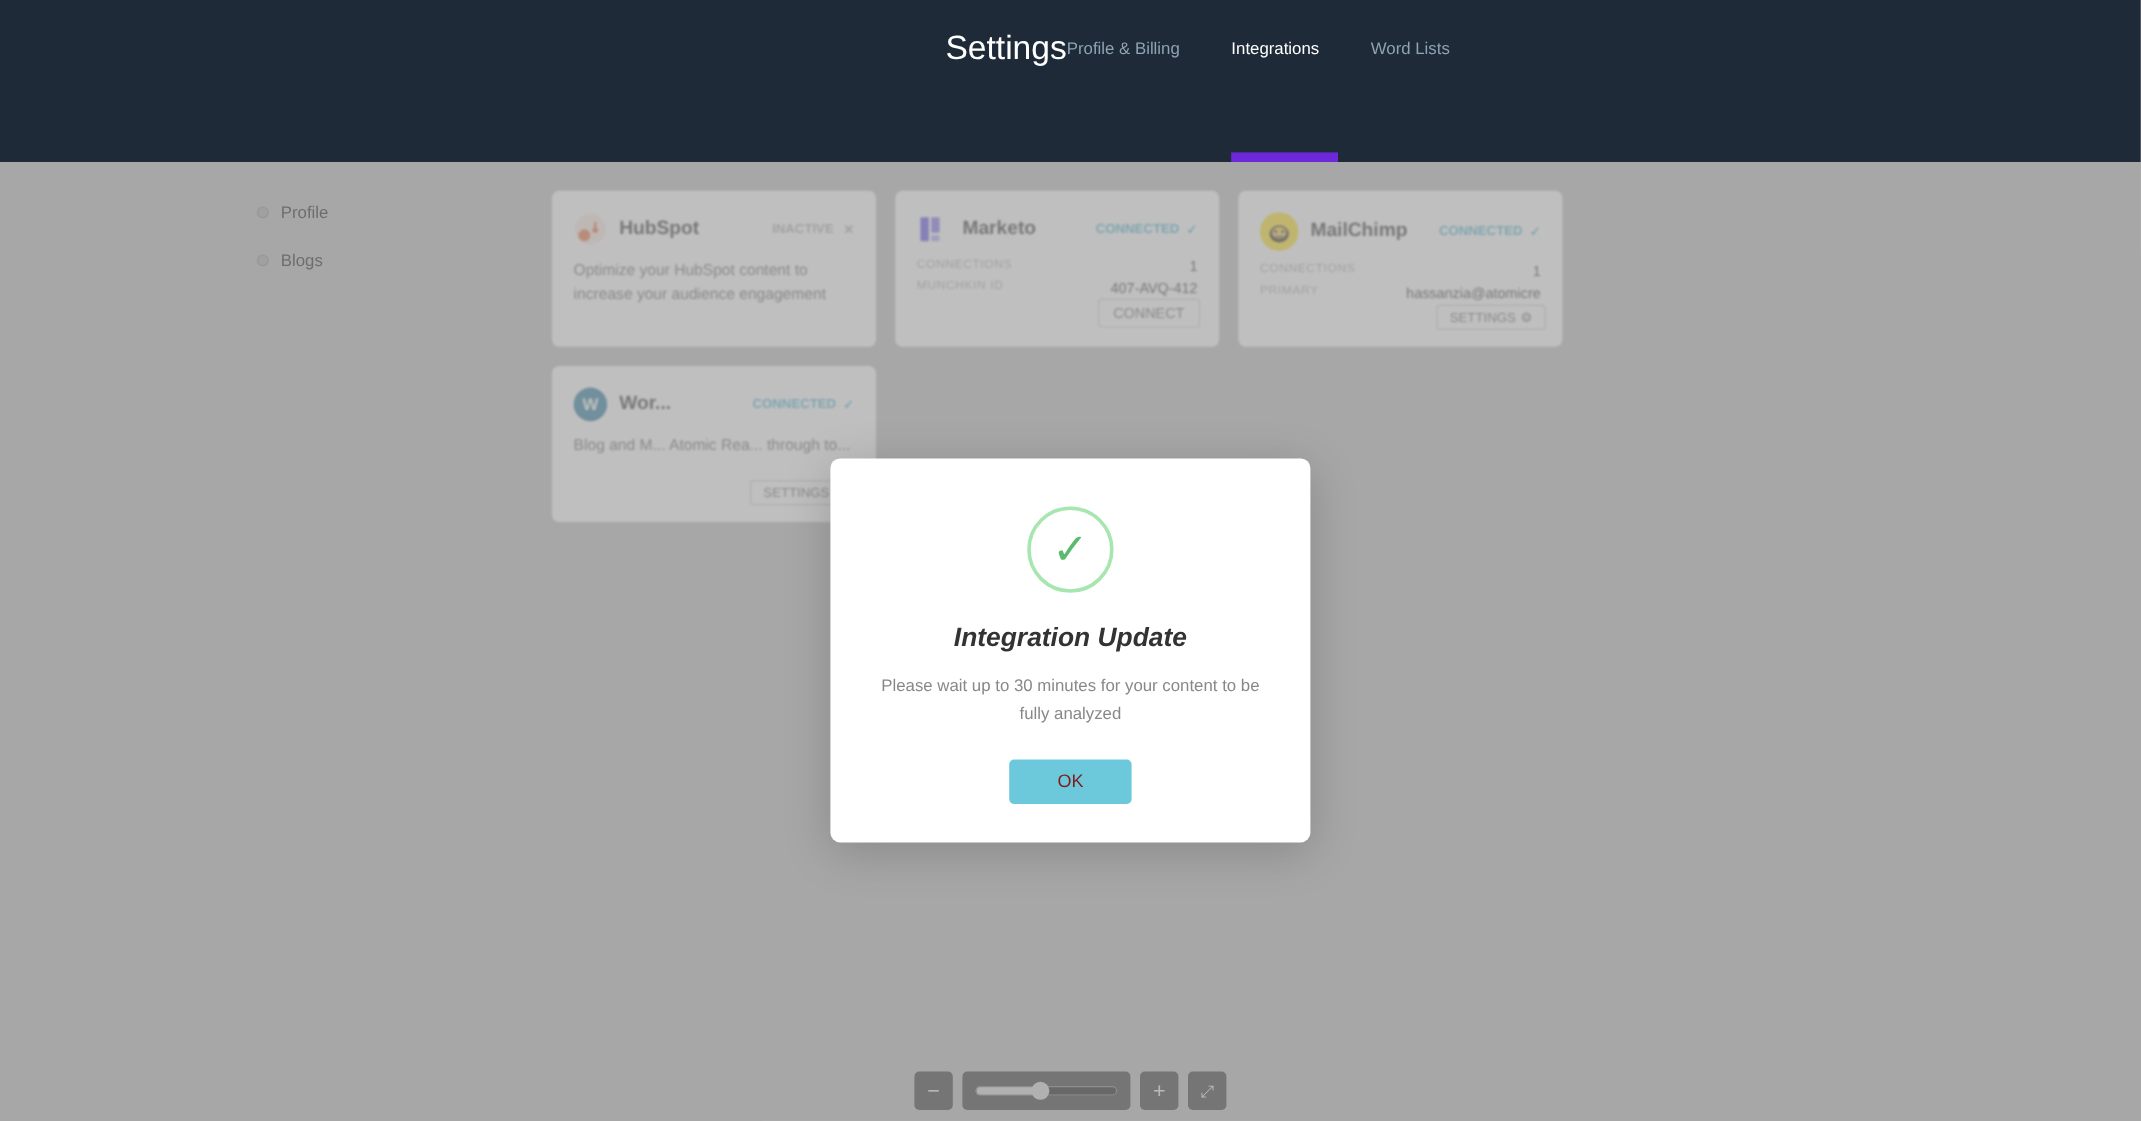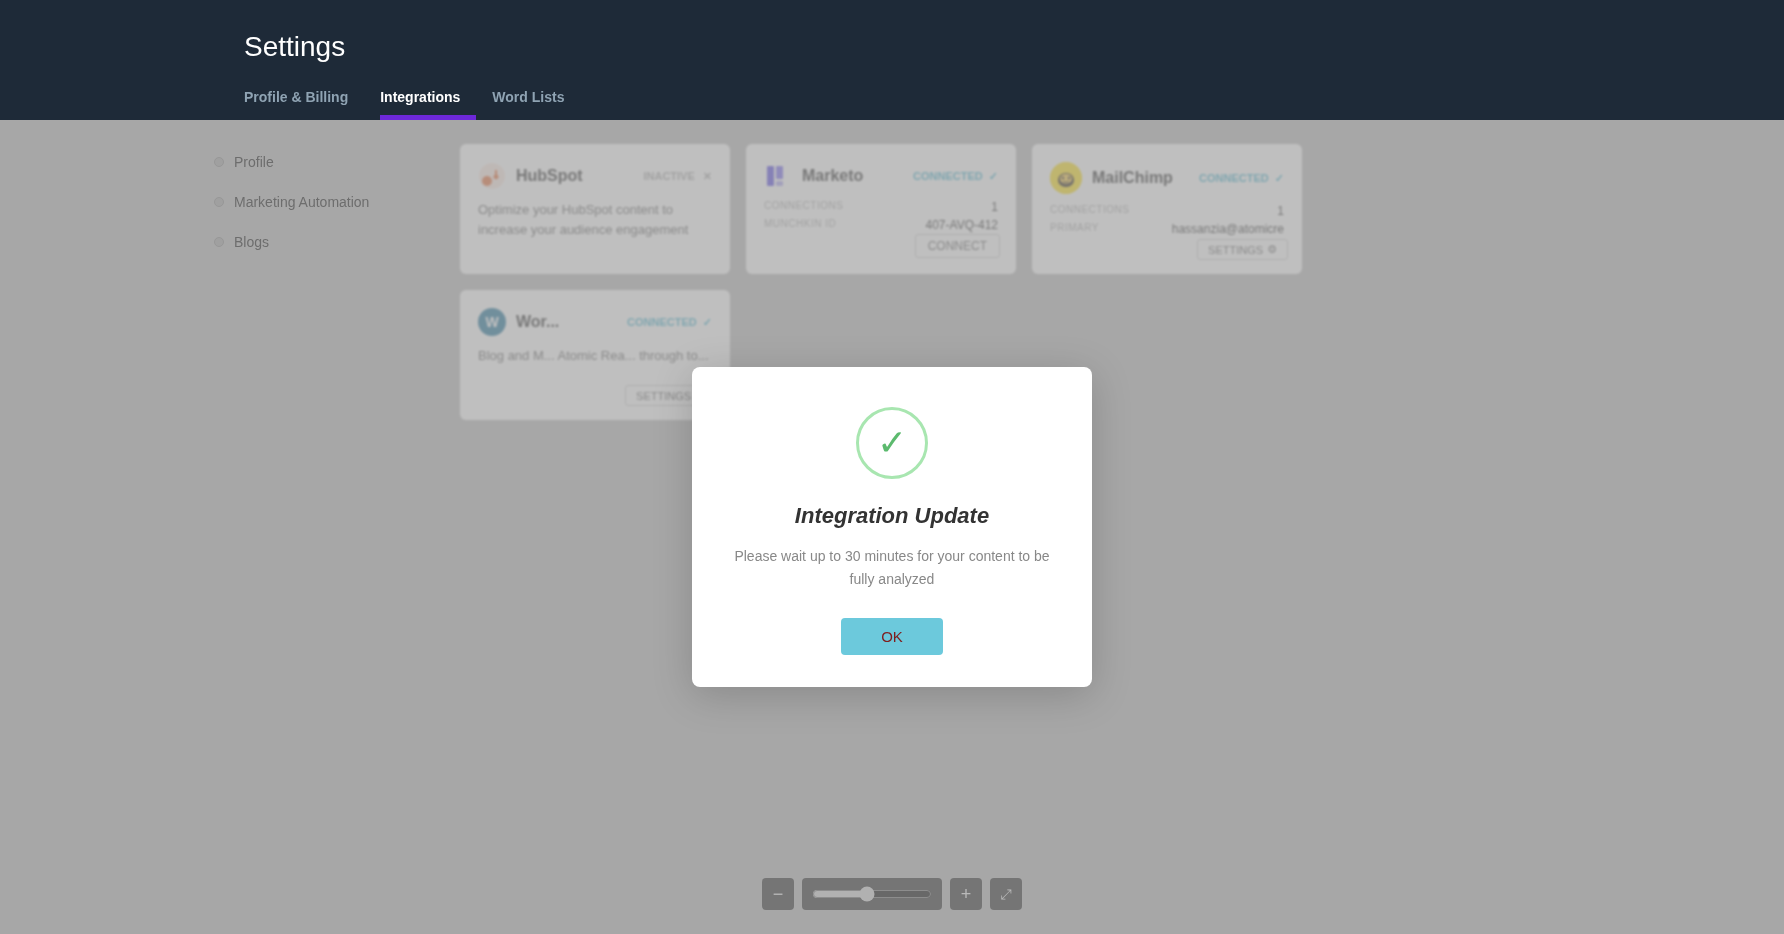--- a/index.html
+++ b/index.html
@@ -2,49 +2,48 @@
 <html><head>
   <meta charset="utf-8">
   <style>
     * { box-sizing: border-box; margin: 0; padding: 0; }
     body { font-family: -apple-system, BlinkMacSystemFont, 'Segoe UI', sans-serif; background: #b0b0b0; width: 1784px; height: 934px; overflow: hidden; position: relative; }
 
     
     .header {
       background: #1e2a38;
       width: 100%;
-      height: 120px;
-      display: flex;
-      flex-direction: column;
-      justify-content: flex-end;
+      height: 135px;
+      display: flex;
+      flex-direction: row;
+      justify-content: center;
       padding: 24px 0 0 244px;
     }
     .header-title {
       color: #ffffff;
       font-size: 28px;
       font-weight: 400;
       margin-bottom: 18px;
     }
     .header-tabs {
       display: flex;
-      gap: 0;
-      font-weight: bold;
+      gap: 11px;
     }
     .tab {
       color: #8fa3b3;
       font-size: 14px;
       padding: 8px 16px 10px 0;
       margin-right: 16px;
       cursor: pointer;
       border-bottom: 3px solid transparent;
       text-decoration: none;
     }
     .tab.active {
       color: #ffffff;
-      border-bottom: 5px solid #6d28d9;
+      border-bottom: 8px solid #6d28d9;
     }
 
     
     .main-content {
       background: #b8b8b8;
       width: 100%;
       height: calc(934px - 120px);
       display: flex;
       padding: 24px 0 0 0;
       position: relative;
@@ -355,24 +354,20 @@
     <a class="tab">Word Lists</a>
   </div>
 </div>
 
 <div class="main-content">
 
   <div class="sidebar">
     <div class="sidebar-item">
       <div class="sidebar-dot"></div>
       <span>Profile</span>
-    </div>
-    <div class="sidebar-item">
-      <div class="sidebar-dot"></div>
-      <span>Marketing Automation</span>
     </div>
     <div class="sidebar-item">
       <div class="sidebar-dot"></div>
       <span>Blogs</span>
     </div>
   </div>
 
   <div class="cards-area">
 
     <div class="card">

